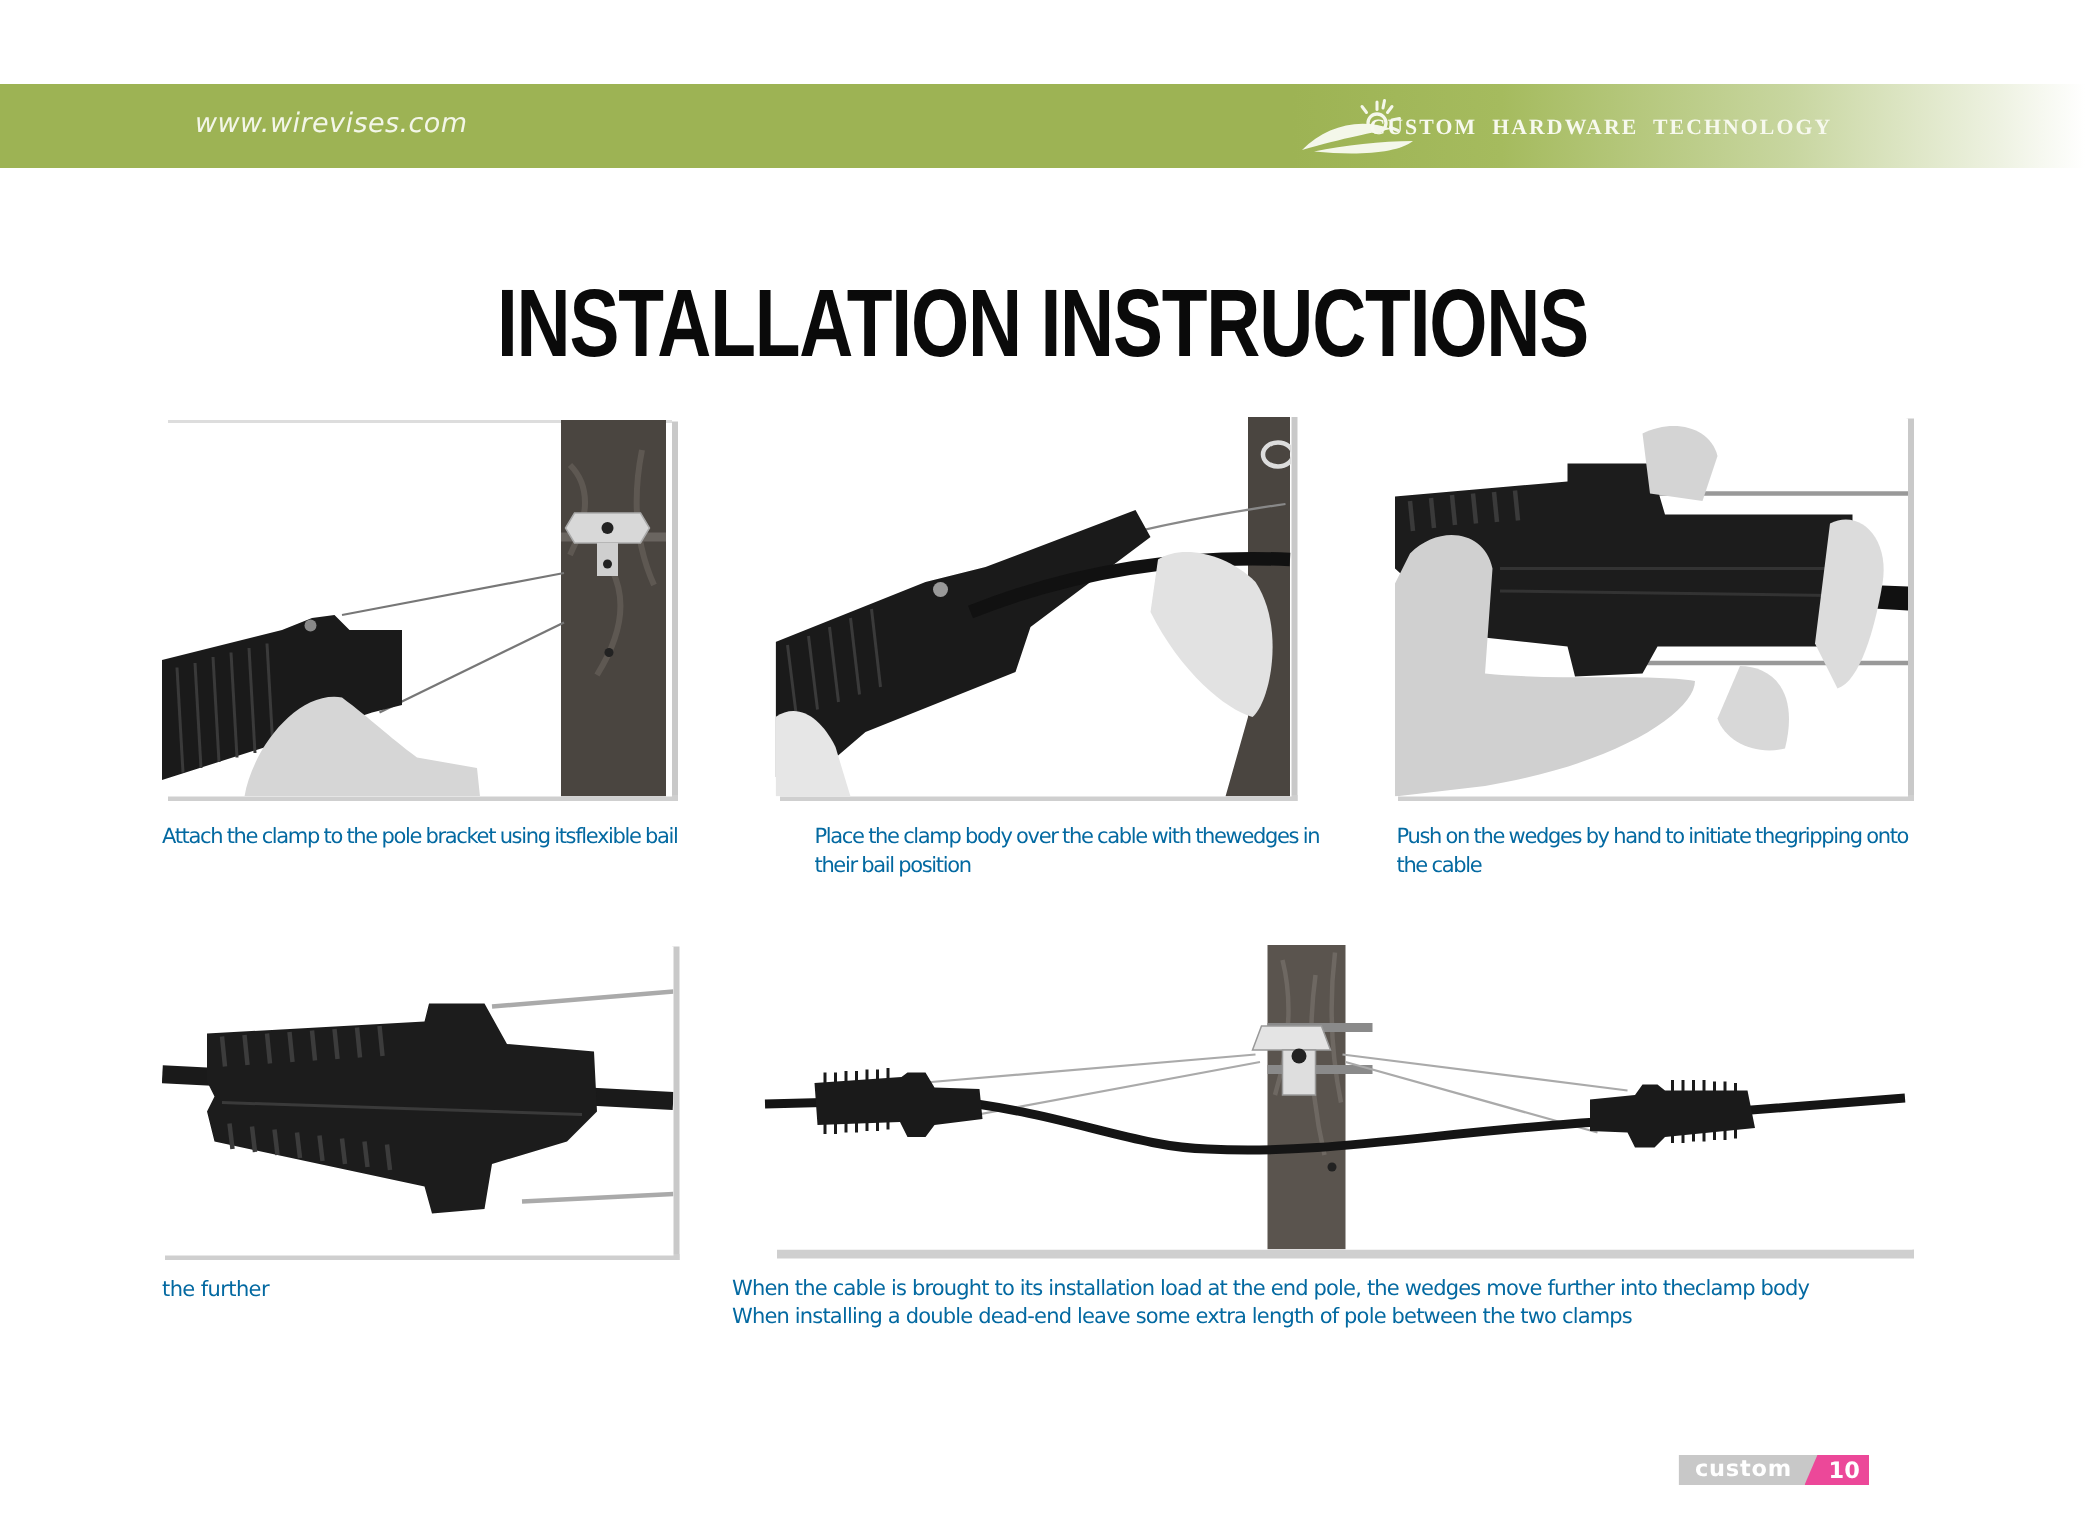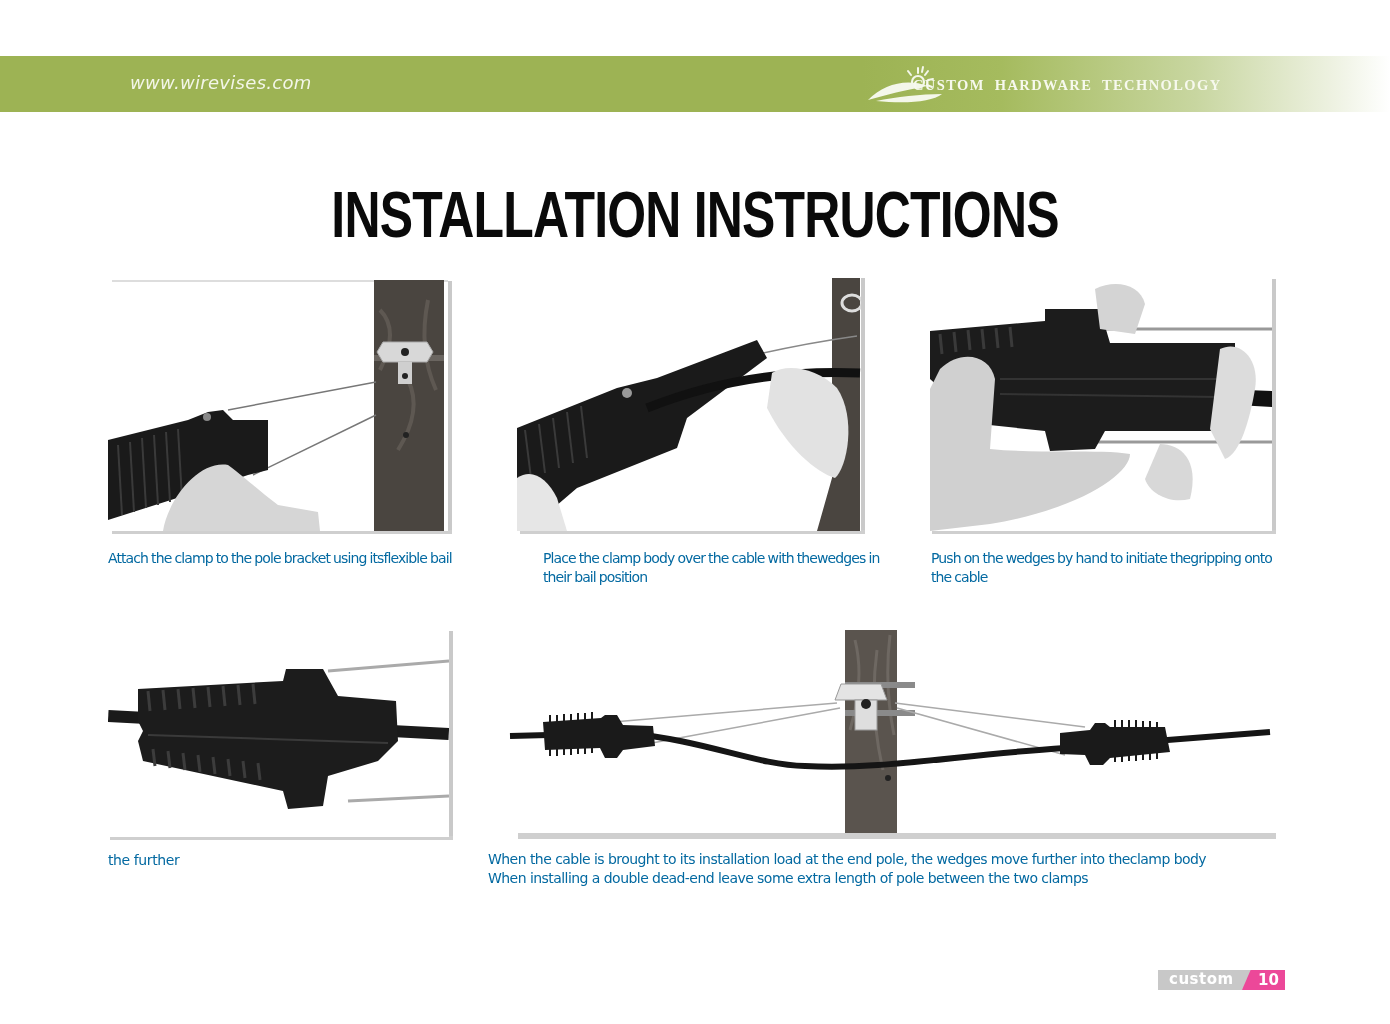--- a/index.html
+++ b/index.html
@@ -35,21 +35,21 @@
   .photo-shadow-r { position: absolute; background: #c9c9c9; }
   .photo-shadow-b { position: absolute; background: #cfcfcf; }
 
   .caption {
     position: absolute; font-family: "DejaVu Sans", sans-serif; font-size: 14px;
     line-height: 19px; color: #0369a1;
   }
   .caption.tight { letter-spacing: -0.9px; word-spacing: -0.5px; }
   .caption.narrow { letter-spacing: -0.4px; }
 
-  .footer-badge { position: absolute; left: 1158px; top: 970px; height: 20px; width: 124px; }
+  .footer-badge { position: absolute; left: 1119px; top: 970px; height: 20px; width: 124px; }
   .footer-left {
     position: absolute; left: 0; top: 0; width: 96px; height: 20px; background: #c8c8c8;
     clip-path: polygon(0 0, 100% 0, 88% 100%, 0 100%);
   }
   .footer-left span {
     position: absolute; left: 11px; top: 0px; font-family: "DejaVu Sans", sans-serif;
     font-size: 15px; color: #ffffff; font-weight: bold; letter-spacing: 0.5px;
   }
   .footer-right {
     position: absolute; left: 84px; top: 0; width: 43px; height: 20px; background: #ec4899;

